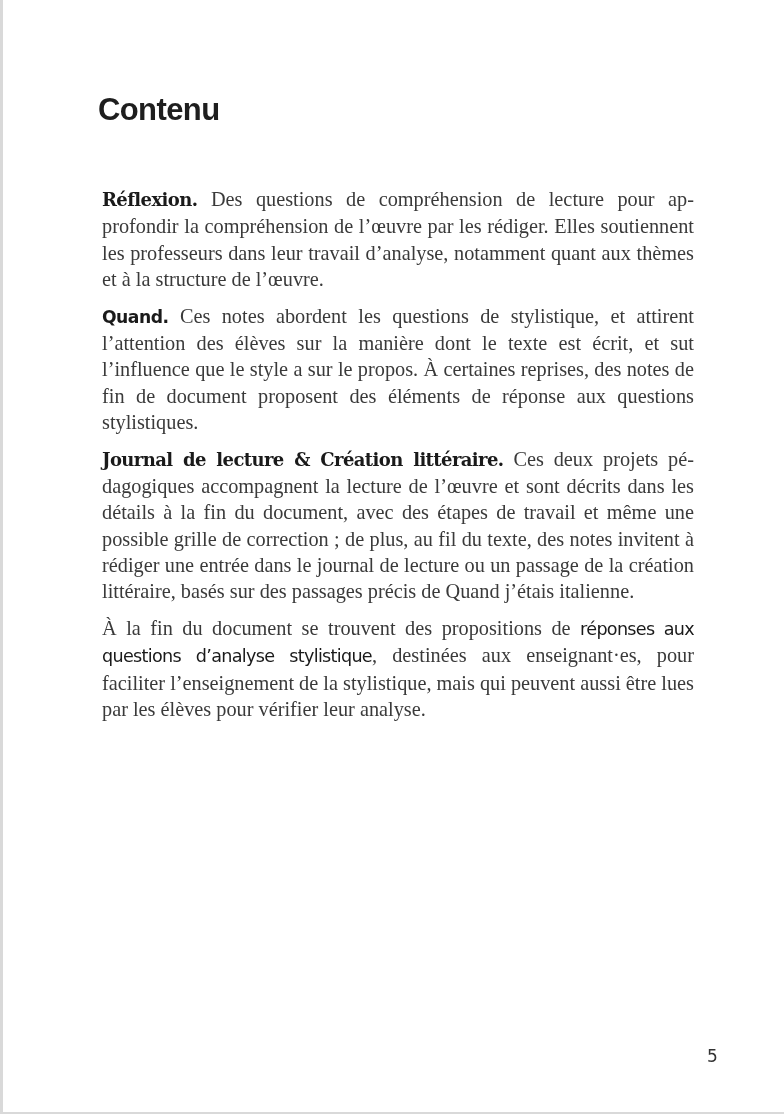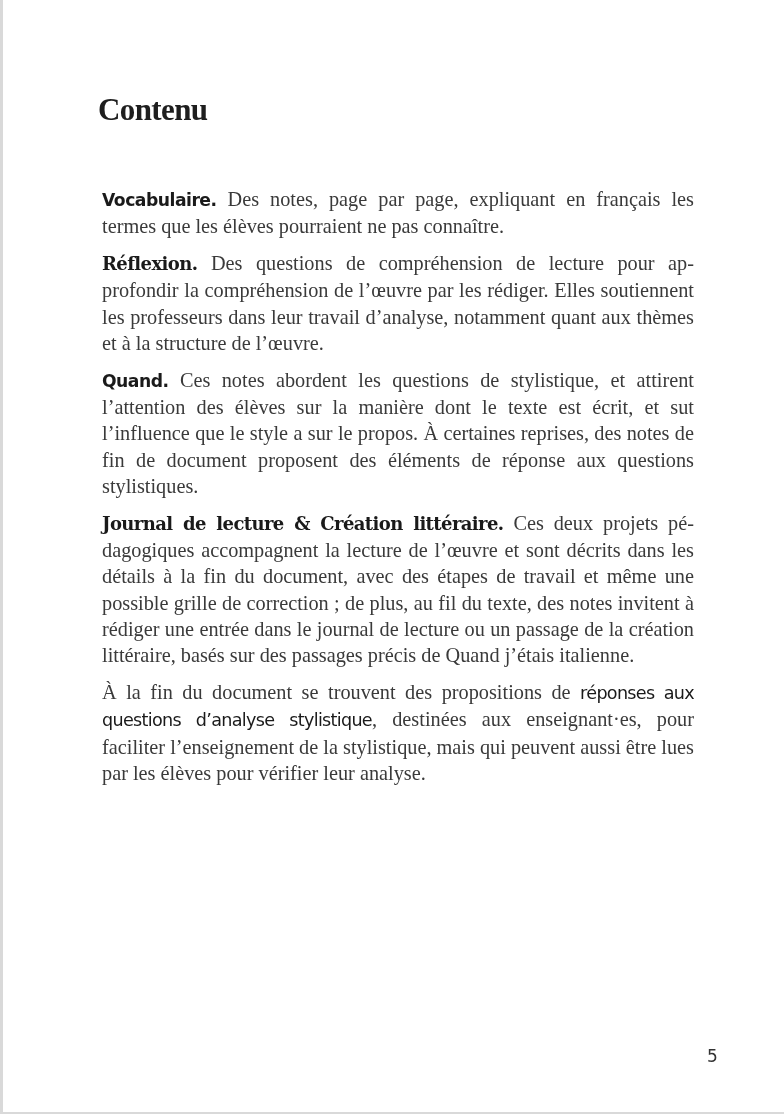--- a/index.html
+++ b/index.html
@@ -6,21 +6,21 @@
   body {
     width: 784px; height: 1114px; overflow: hidden;
     background: #ffffff; position: relative;
     font-family: "DejaVu Serif", "Liberation Serif", serif;
   }
   .left-edge { position: absolute; left: 0; top: 0; width: 3px; height: 1114px; background: #d9d9d9; }
   .bottom-edge { position: absolute; left: 0; bottom: 0; width: 784px; height: 2px; background: #d9d9d9; }
   .page { position: absolute; left: 3px; top: 0; width: 781px; height: 1112px; }
   .title {
     position: absolute; left: 95px; top: 92px; margin: 0;
-    font-family: Liberation Serif, serif; font-weight: bold;
+    font-family: Liberation Sans, sans-serif; font-weight: bold;
     font-size: 31px; letter-spacing: -0.6px; color: #1e1e1e;
   }
   .content {
     position: absolute; left: 99px; top: 186px; width: 592px;
     font-family: "Liberation Serif", serif;
     font-size: 20.3px; line-height: 26.3px; color: #3a3a3a;
     text-align: justify; hyphens: manual;
   }
   .content p { margin: 0 0 10.5px 0; }
   .term {
@@ -41,21 +41,20 @@
 </head>
 <body>
 
 <div class="left-edge"></div>
 <div class="bottom-edge"></div>
 
 <div class="page">
   <h1 class="title">Contenu</h1>
 
   <div class="content">
-    <p><span class="term">Vocabulaire.</span><span> Des notes, page par page, expliquant en français les termes que les élèves pourraient ne pas connaître.</span></p>
 
     <p><span class="term-serif">Réflexion.</span><span> Des questions de compréhension de lecture pour ap­profondir la compréhension de l’œuvre par les rédiger. Elles sou­tiennent les professeurs dans leur travail d’analyse, notamment quant aux thèmes et à la structure de l’œuvre.</span></p>
 
 
     <p><span class="term">Quand.</span><span> Ces notes abordent les questions de stylistique, et attirent l’attention des élèves sur la manière dont le texte est écrit, et sut l’influence que le style a sur le propos. À certaines reprises, des notes de fin de document proposent des éléments de réponse aux questions stylistiques.</span></p>
 
     <p><span class="term-serif">Journal de lecture &amp; Création littéraire.</span><span> Ces deux projets pé­dagogiques accompagnent la lecture de l’œuvre et sont décrits dans les détails à la fin du document, avec des étapes de travail et même une possible grille de correction ; de plus, au fil du texte, des notes invitent à rédiger une entrée dans le journal de lecture ou un passage de la création littéraire, basés sur des passages précis de </span><span class="ital">Quand j’étais italienne</span><span>.</span></p>
 
 
     <p><span>À la fin du document se trouvent des propositions de </span><span class="emph">réponses aux questions d’analyse stylistique</span><span>, destinées aux enseignant·es, pour faciliter l’enseignement de la stylistique, mais qui peuvent aussi être lues par les élèves pour vérifier leur analyse.</span></p>

